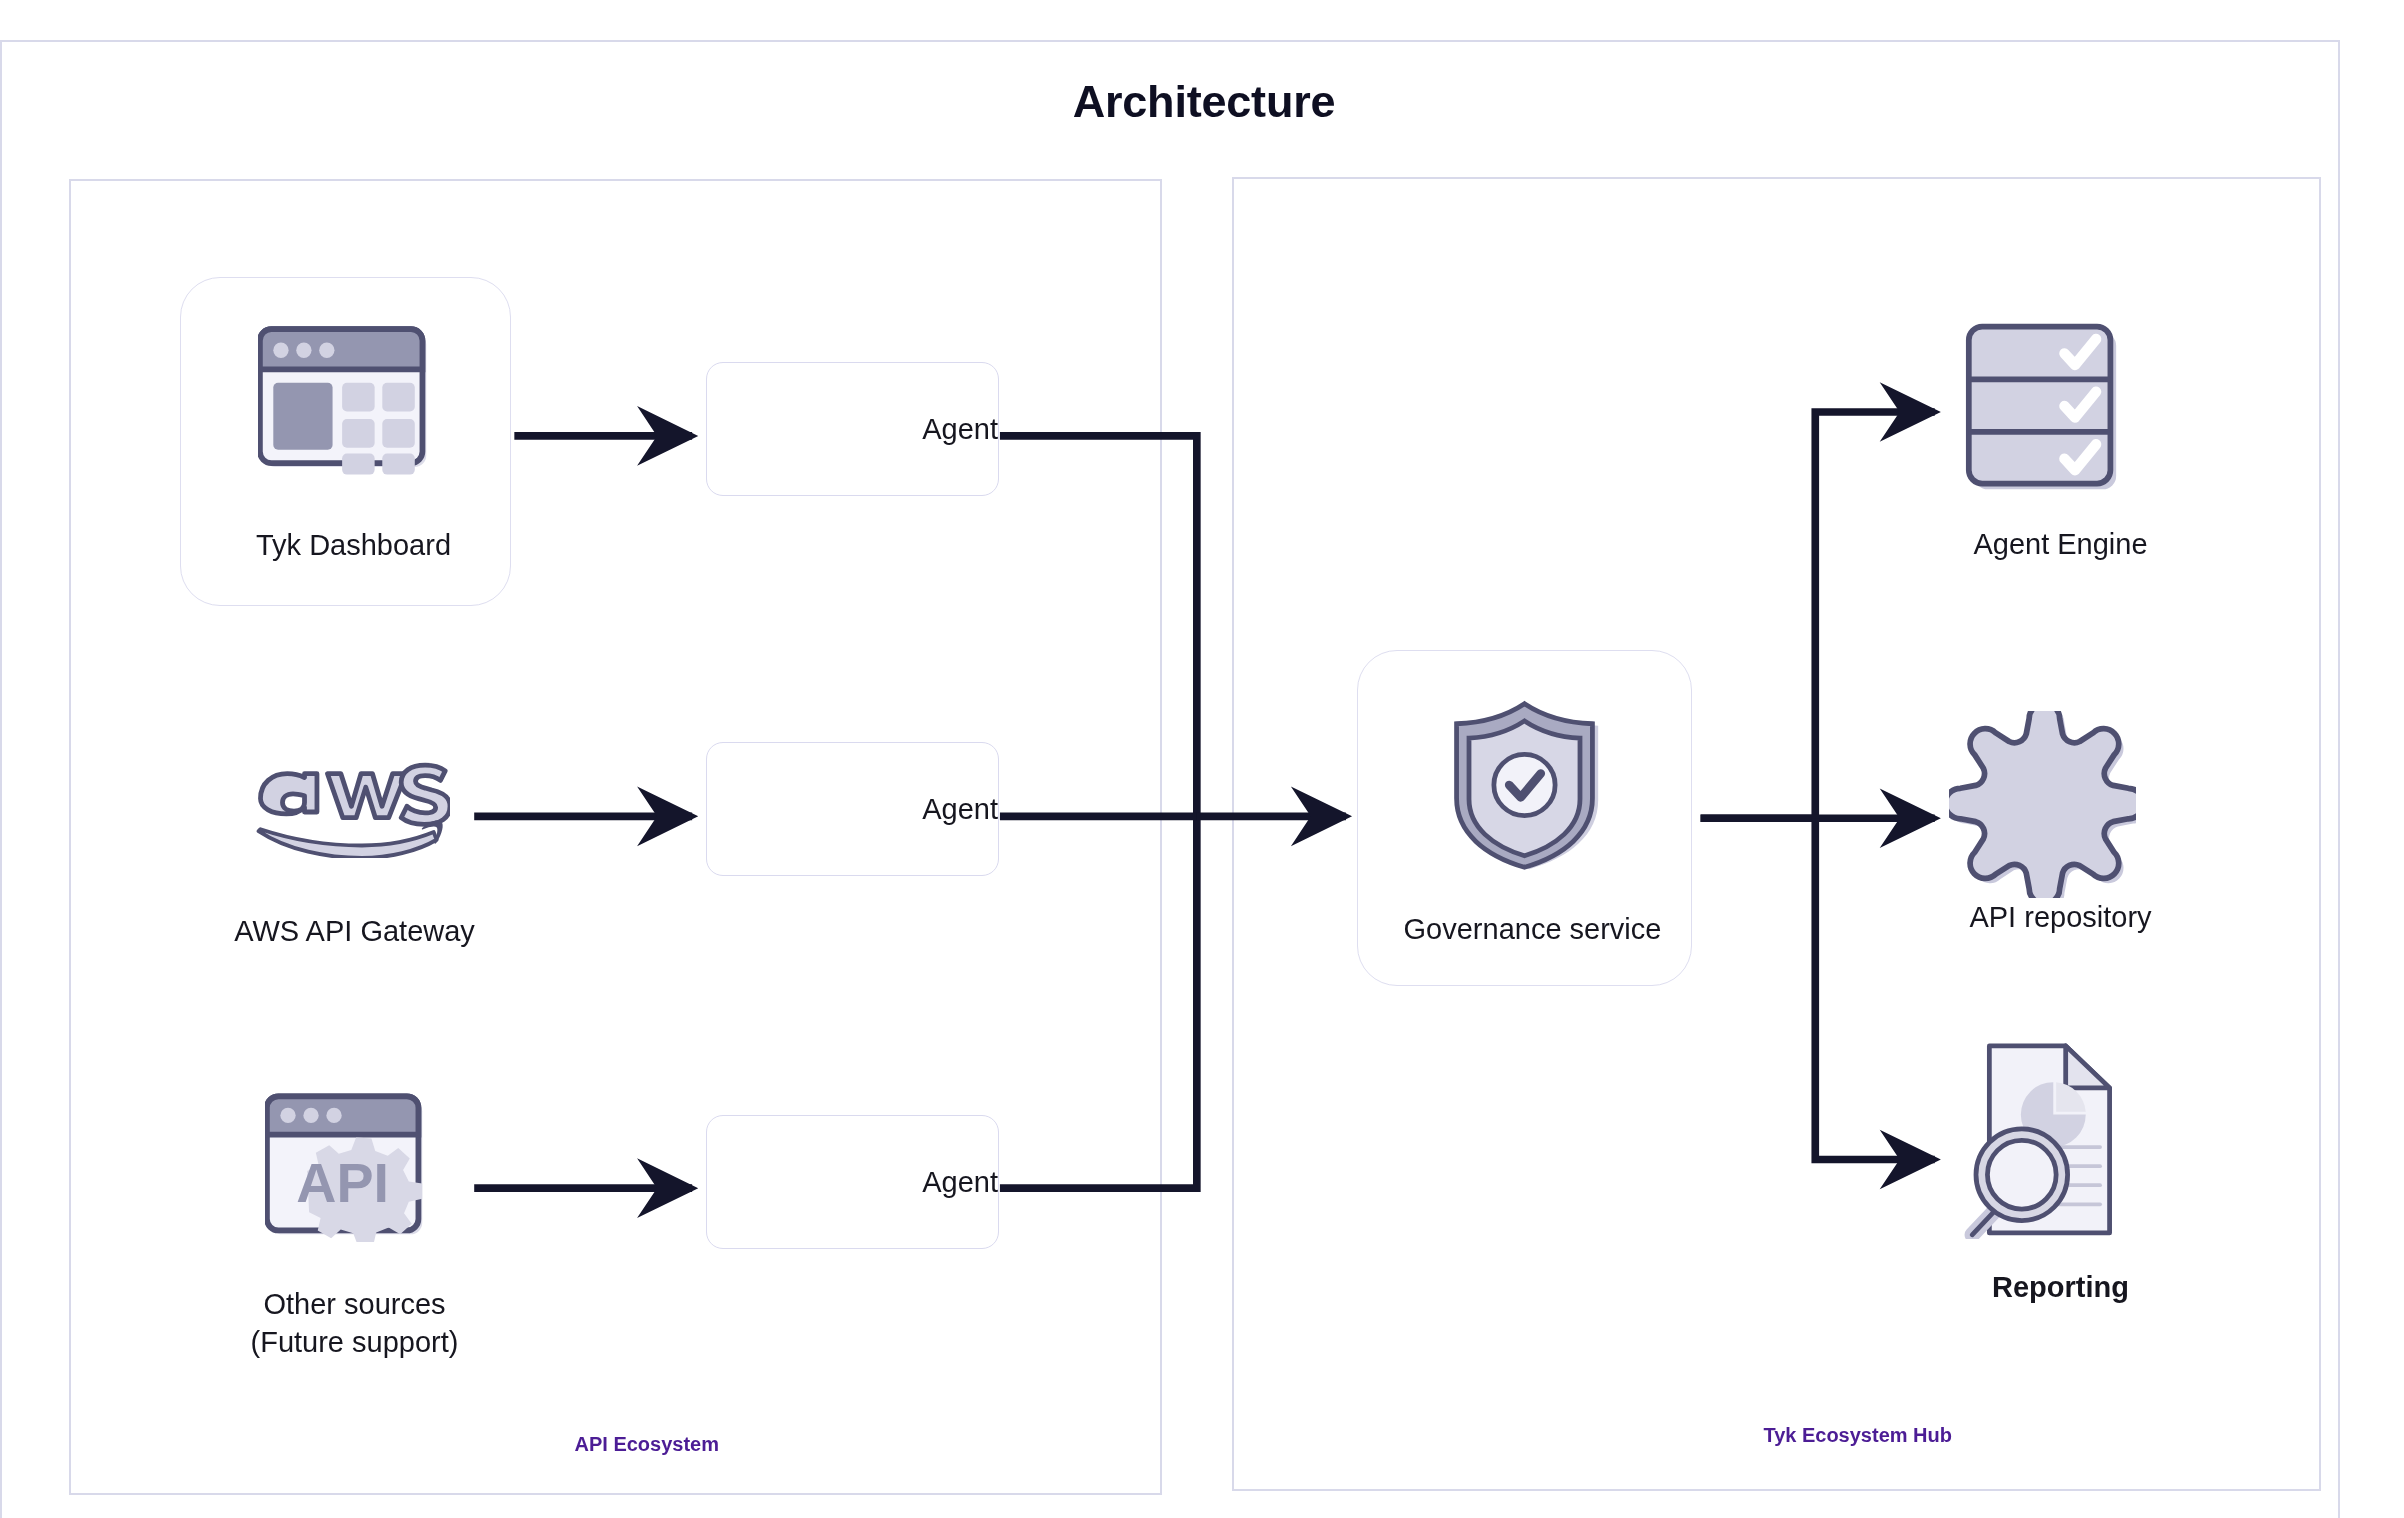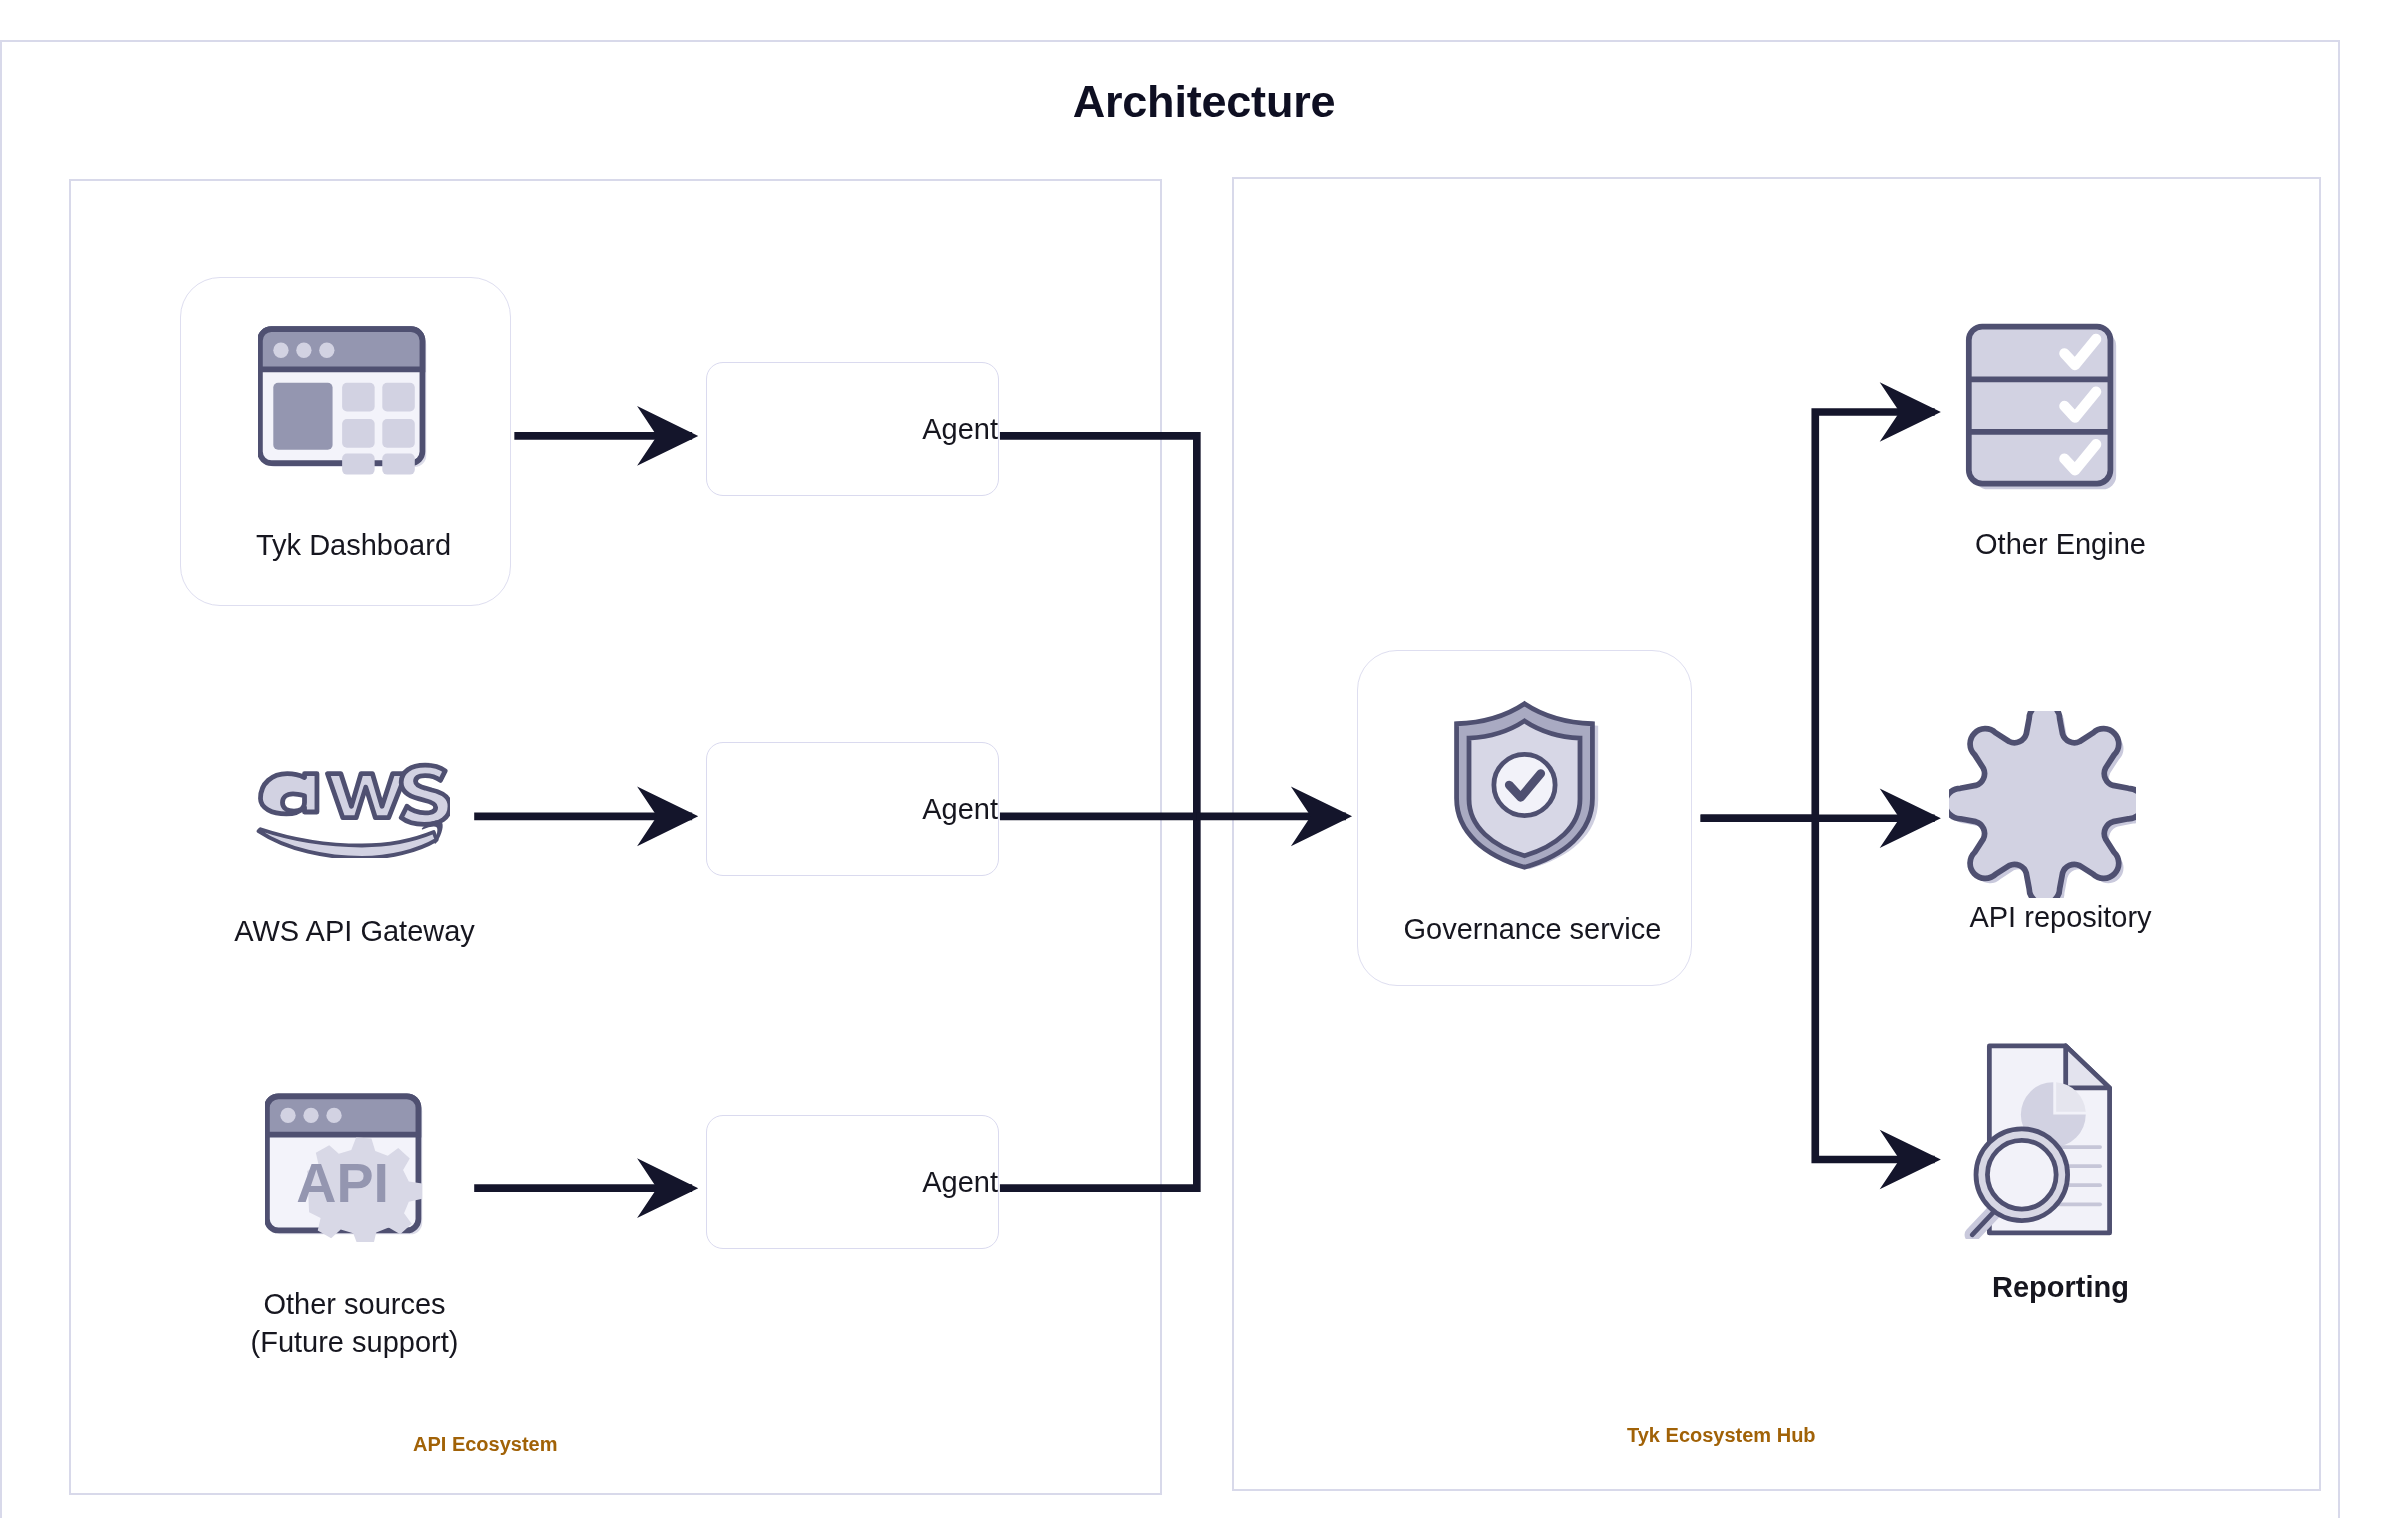--- a/index.html
+++ b/index.html
@@ -41,22 +41,22 @@
     background: #ffffff;
     box-sizing: border-box;
   }
   #group-left  { left: 67px;   top: 137px; width: 1093px; height: 1316px; }
   #group-right { left: 1230px; top: 135px; width: 1089px; height: 1314px; }
 
   .group-label {
     position: absolute;
     font-size: 20px;
     font-weight: bold;
-    color: #a16207;
-    text-align: left;
+    color: #4c1d95;
+    text-align: right;
     white-space: nowrap;
   }
   #label-left  { left: 411px;  top: 1391px; width: 306px; }
   #label-right { left: 1625px; top: 1382px; width: 325px; }
 
   
   .soft-card {
     position: absolute;
     border: 1.9px solid #dedef0;
     border-radius: 40px;
@@ -238,21 +238,21 @@
       <rect x="6" y="8" width="148" height="164" rx="14" fill="#d2d2e2" stroke="#4f5071" stroke-width="6"></rect>
       <line x1="6" y1="63" x2="154" y2="63" stroke="#4f5071" stroke-width="6"></line>
       <line x1="6" y1="118" x2="154" y2="118" stroke="#4f5071" stroke-width="6"></line>
       <g fill="none" stroke="#ffffff" stroke-width="11" stroke-linecap="round" stroke-linejoin="round">
         <path d="M106,36 l11,12 l22,-27"></path>
         <path d="M106,91 l11,12 l22,-27"></path>
         <path d="M106,146 l11,12 l22,-27"></path>
       </g>
     </svg>
   </div>
-  <div class="node-label" id="lbl-rule">Other Engine</div>
+  <div class="node-label" id="lbl-rule">Agent Engine</div>
 
   <div class="icon-holder" id="icon-gear">
     <svg viewBox="0 0 196 196" width="187" height="187">
       <g transform="translate(100,100)">
         <path d="M-16,-92 a13,13 0 0 1 32,0 l3,16 a13,13 0 0 0 18,8 l14,-9 a13,13 0 0 1 22,23 l-9,14
                  a13,13 0 0 0 8,18 l16,3 a13,13 0 0 1 0,32 l-16,3 a13,13 0 0 0 -8,18 l9,14
                  a13,13 0 0 1 -22,23 l-14,-9 a13,13 0 0 0 -18,8 l-3,16 a13,13 0 0 1 -32,0
                  l-3,-16 a13,13 0 0 0 -18,-8 l-14,9 a13,13 0 0 1 -22,-23 l9,-14
                  a13,13 0 0 0 -8,-18 l-16,-3 a13,13 0 0 1 0,-32 l16,-3 a13,13 0 0 0 8,-18 l-9,-14
                  a13,13 0 0 1 22,-23 l14,9 a13,13 0 0 0 18,-8 z" fill="#c9c9dc" transform="translate(5,5)"></path>

